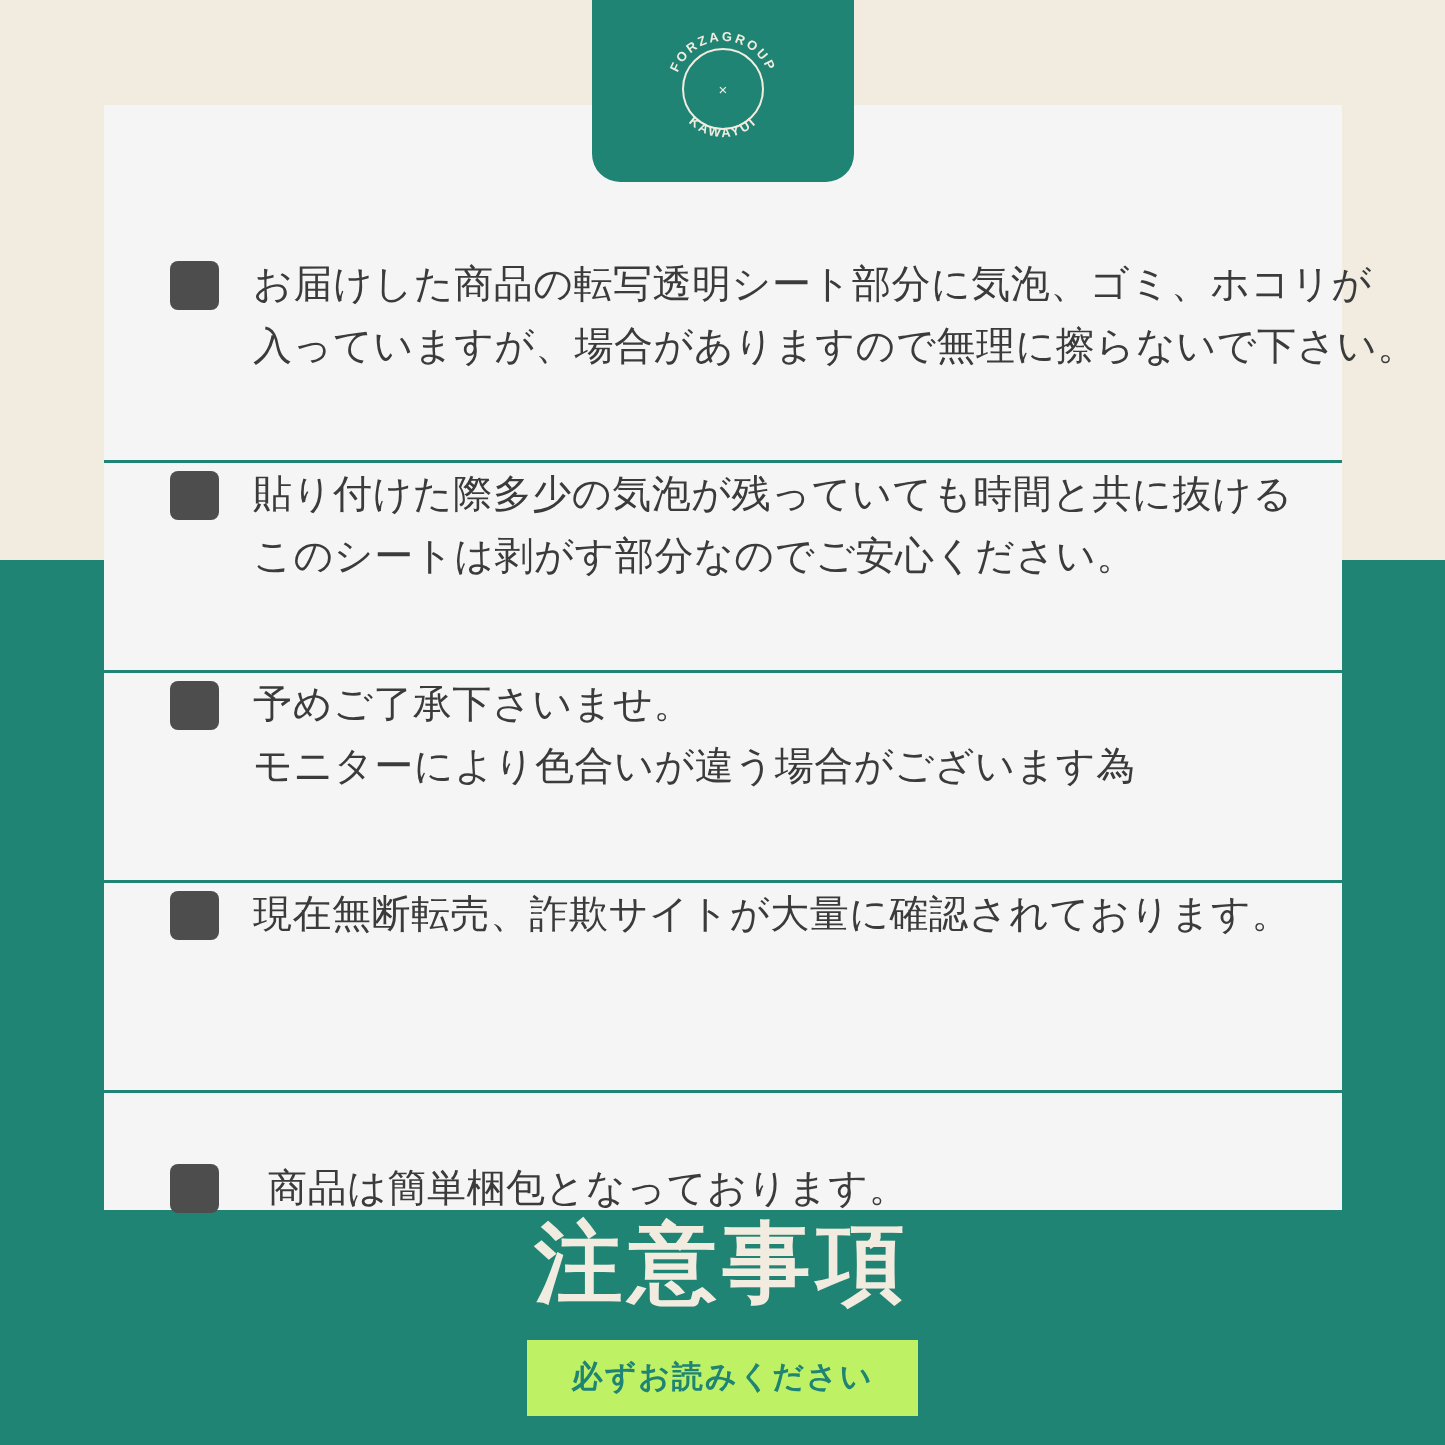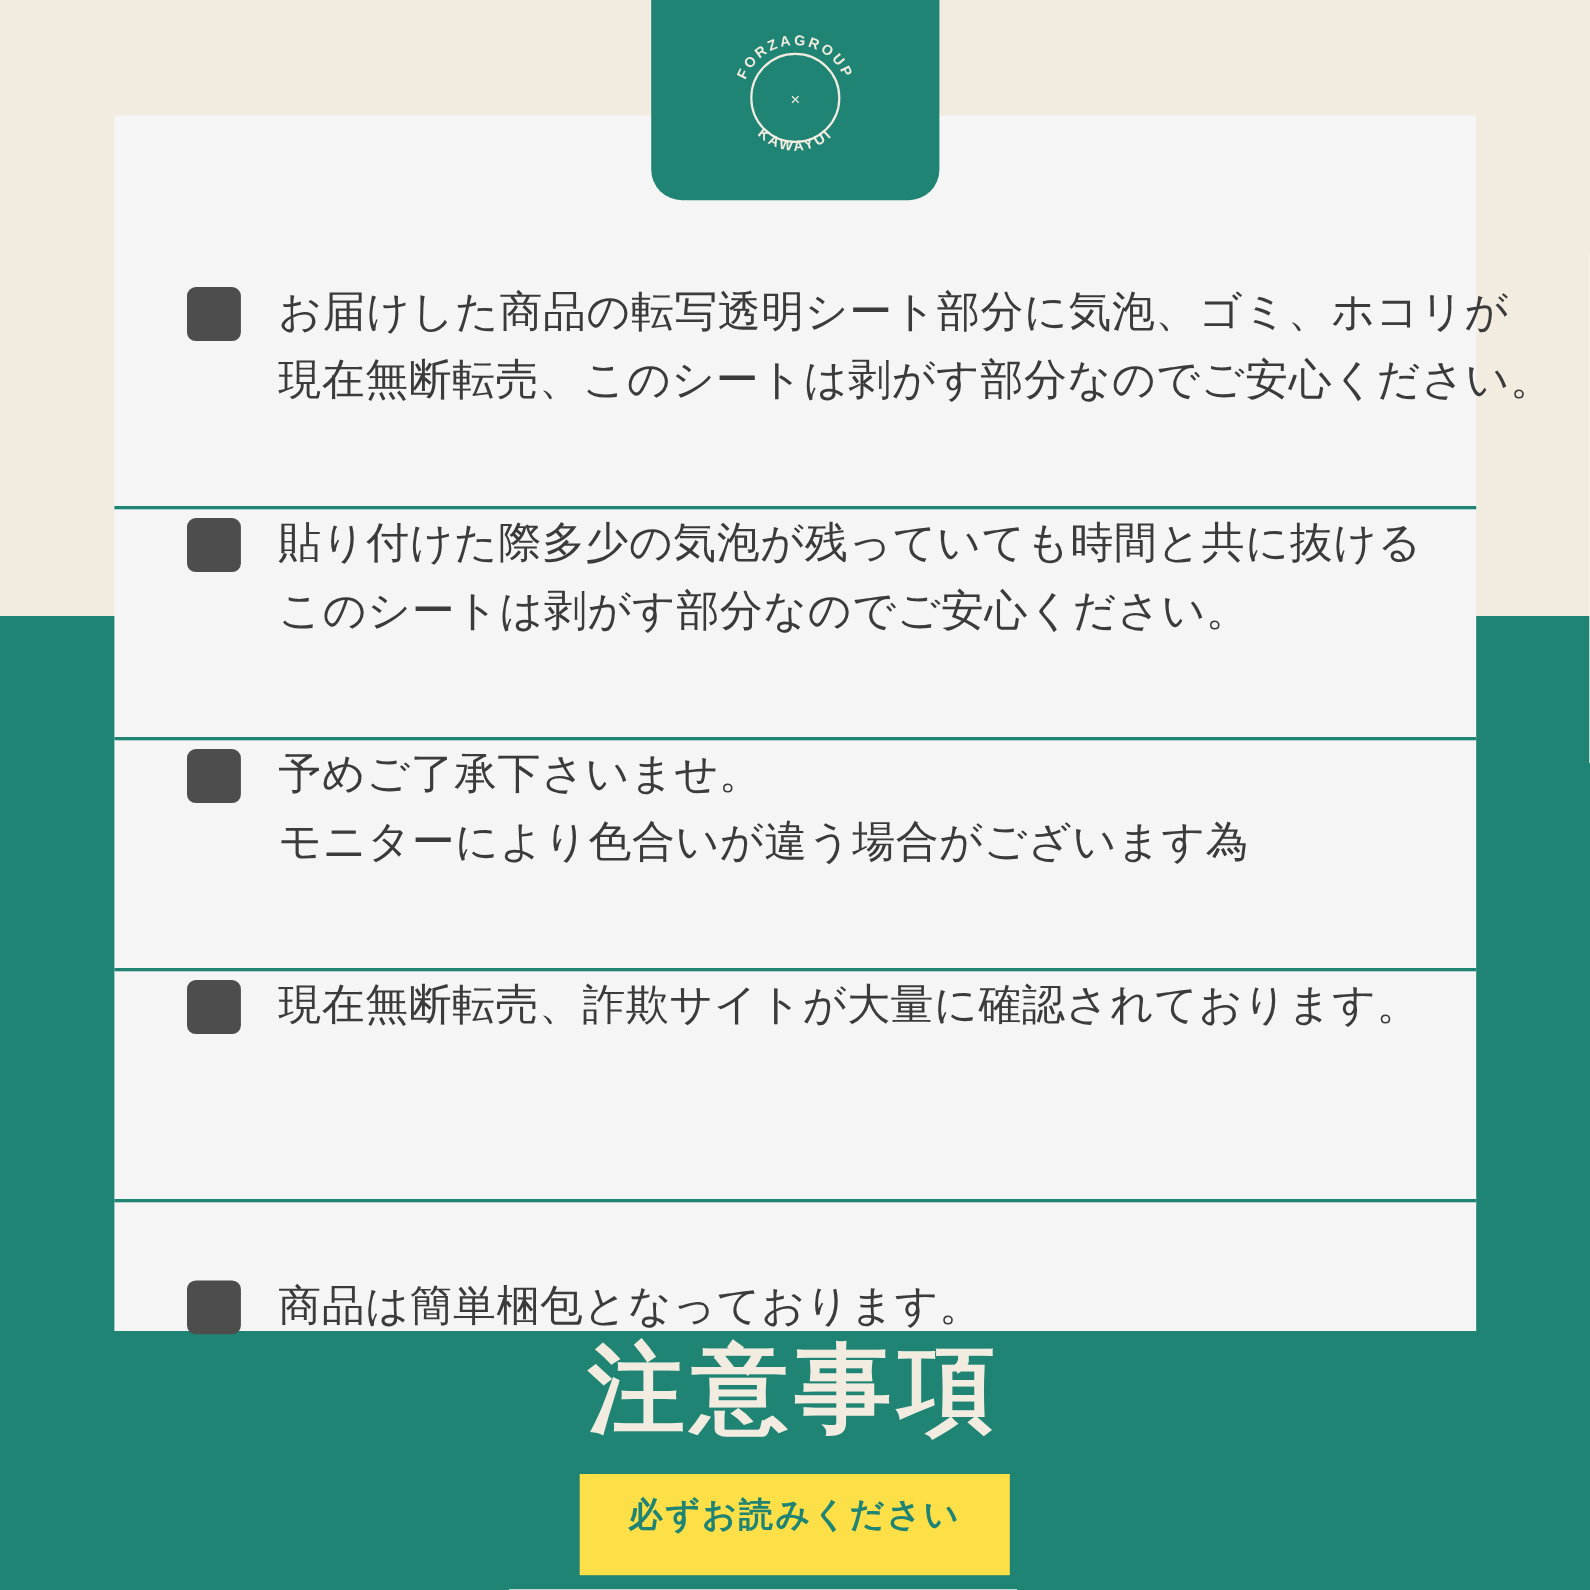--- a/index.html
+++ b/index.html
@@ -77,20 +77,21 @@
 
   .notice-row {
     display: flex;
     align-items: flex-start;
     box-sizing: border-box;
     padding: 0 34px 0 66px;
     border-bottom: 3px solid #1f8473;
   }
   .notice-row:last-child {
     border-bottom: none;
+    gap: 15px;
   }
 
   .row-h2 { height: 210px; }
   .row-h1 { height: 190px; }
 
   .bullet {
     flex: 0 0 auto;
     width: 49px;
     height: 49px;
     background: #4d4d4d;
@@ -130,43 +131,43 @@
     font-size: 88px;
     font-weight: bold;
     letter-spacing: 6px;
     line-height: 1.1;
     margin: 0;
     text-align: center;
   }
   #footer-pill {
     display: inline-block;
     margin-top: 28px;
-    background: #fde047;
+    background: #bef264;
     color: #1f8473;
     font-size: 31px;
     font-weight: bold;
     letter-spacing: 2px;
-    padding: 16px 44px 34px 44px;
+    padding: 16px 44px 18px 44px;
   }
 </style>
 </head>
 <body>
 
 <div id="page">
 
   <div id="green-band"></div>
 
   <div id="notice-card">
     <div id="list">
 
       <div class="notice-row row-h2">
         <div class="bullet"></div>
         <div class="row-text">
           <span class="ln">お届けした商品の転写透明シート部分に気泡、ゴミ、ホコリが</span>
-          <span class="ln">現在無断転売、このシートは剥がす部分なのでご安心ください。</span>
+          <span class="ln">入っていますが、場合がありますので無理に擦らないで下さい。</span>
         </div>
       </div>
 
       <div class="notice-row row-h2">
         <div class="bullet"></div>
         <div class="row-text">
           <span class="ln">貼り付けた際多少の気泡が残っていても時間と共に抜ける</span>
           <span class="ln">このシートは剥がす部分なのでご安心ください。</span>
         </div>
       </div>

